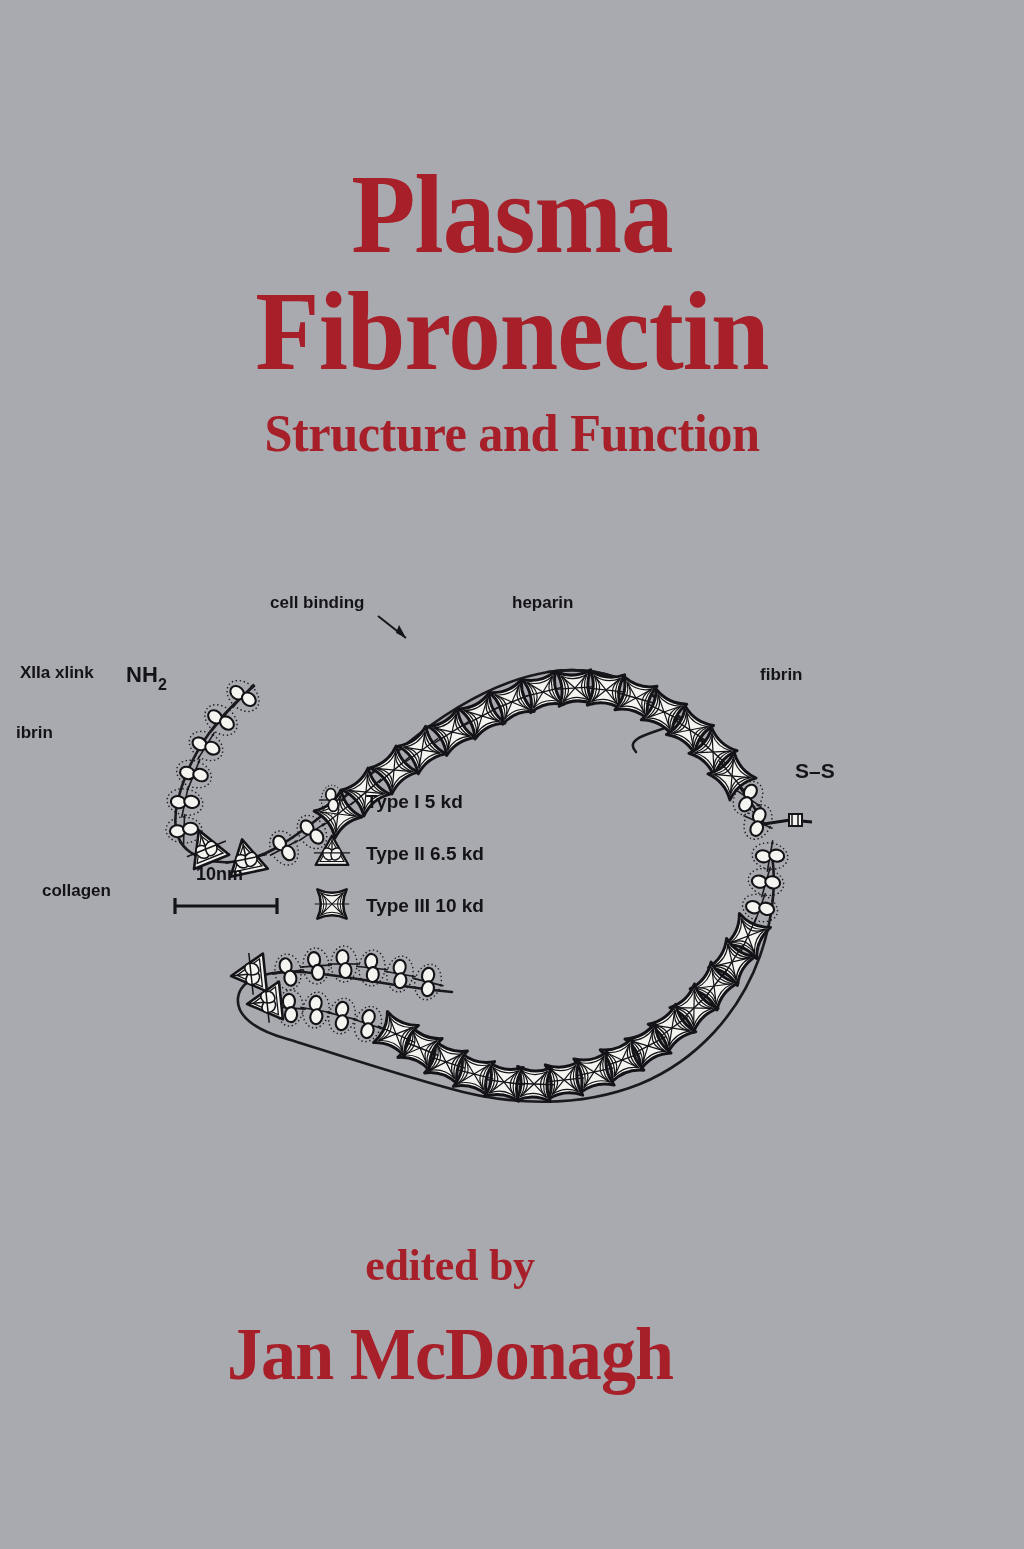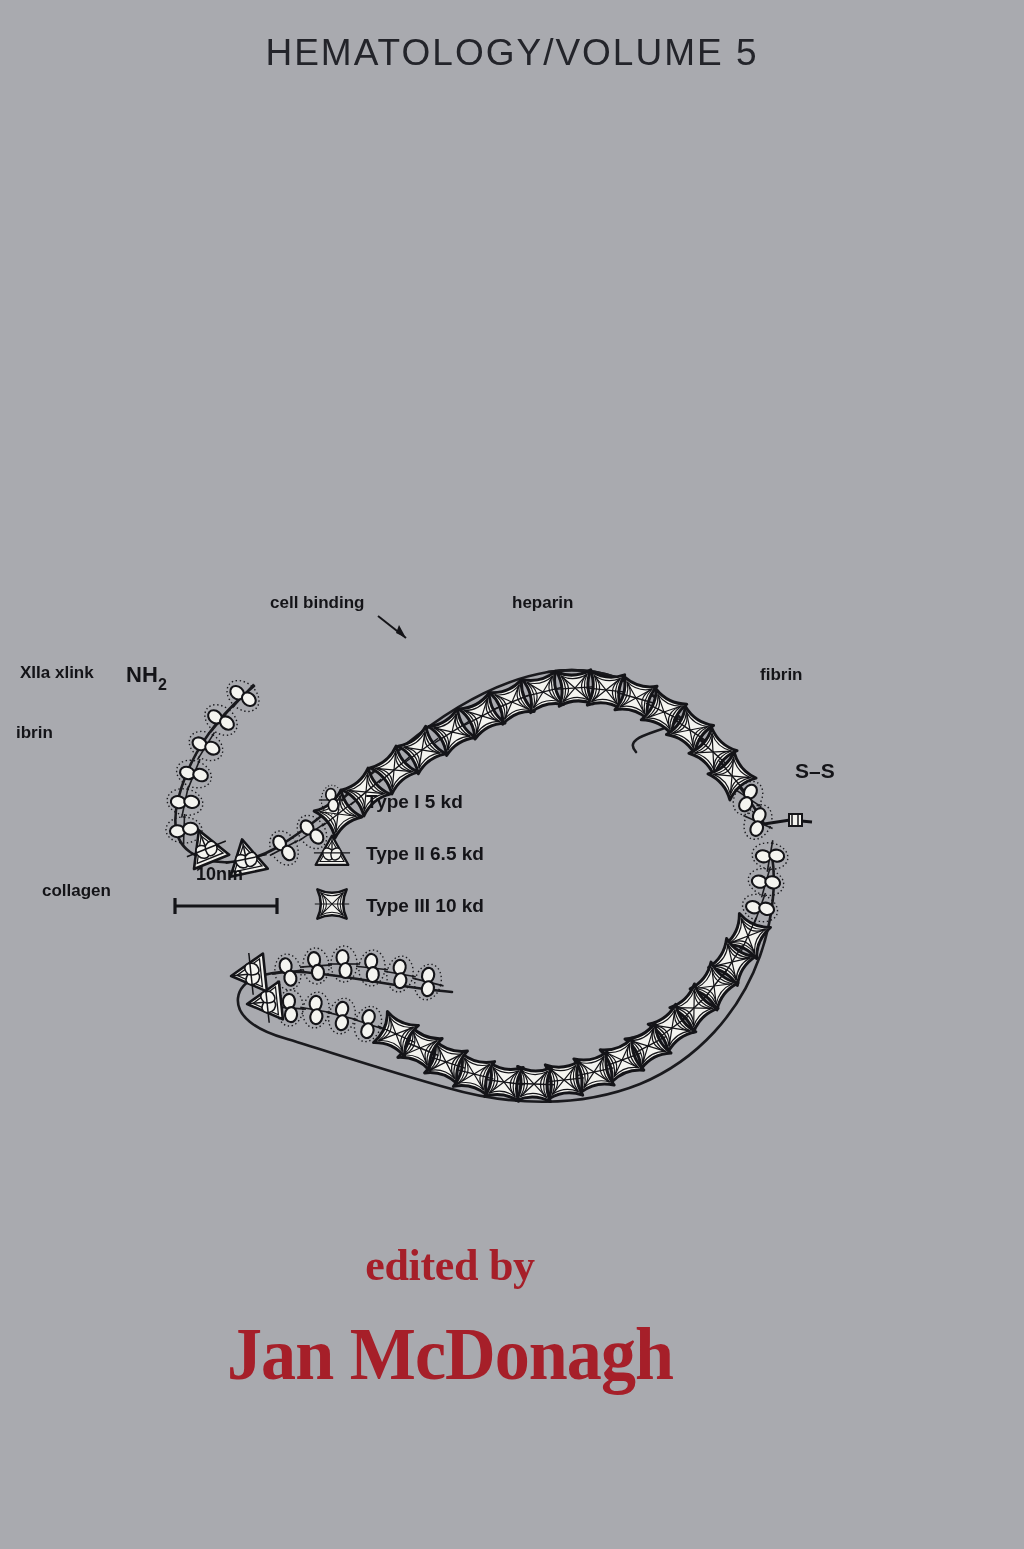--- a/index.html
+++ b/index.html
@@ -133,22 +133,26 @@
     font-size: 18px;
     font-weight: 700;
     fill: #141418;
   }
 </style>
 </head>
 <body>
 
 <div id="cover">
 
-  <div class="series-header">HEMATOLOGY/VOLUME 5</div>
-
+
+  <div class="title-block">
+    <span class="title-line1">Plasma</span>
+    <span class="title-line2">Fibronectin</span>
+    <span class="subtitle">Structure and Function</span>
+  </div>
 
   <div class="figure-wrap">
     <svg width="1024" height="640" viewBox="0 0 1024 640">
       <defs>
 
         <g id="typeI">
           <ellipse cx="0" cy="0" rx="13" ry="18" fill="none" stroke="#1a1a1e" stroke-width="1.4" stroke-dasharray="1.4 2.6"></ellipse>
           <line x1="-16" y1="0" x2="16" y2="0" stroke="#1a1a1e" stroke-width="1.6"></line>
           <ellipse cx="-1.5" cy="-6.5" rx="6" ry="7.5" fill="#f4f4f0" stroke="#141418" stroke-width="2.1"></ellipse>
           <ellipse cx="1.5" cy="6.5" rx="6" ry="7.5" fill="#f4f4f0" stroke="#141418" stroke-width="2.1"></ellipse>

